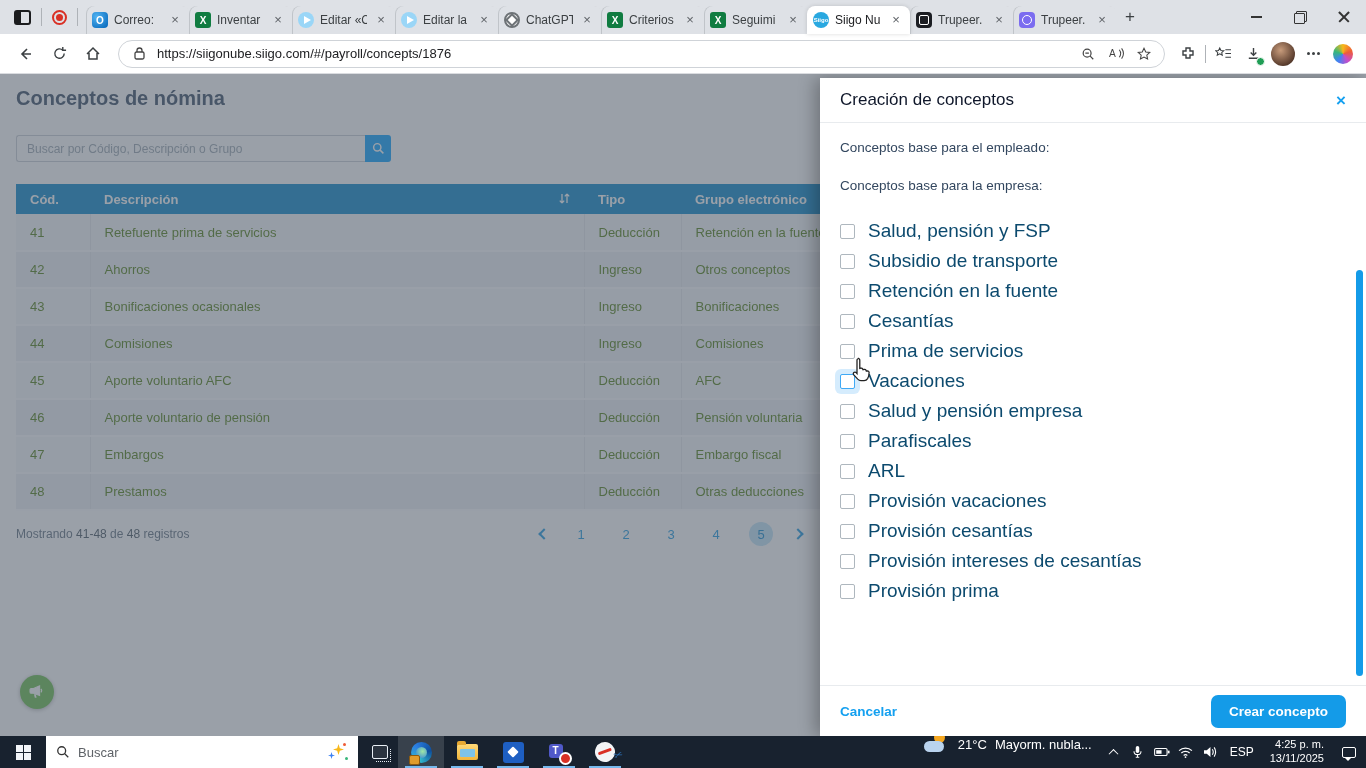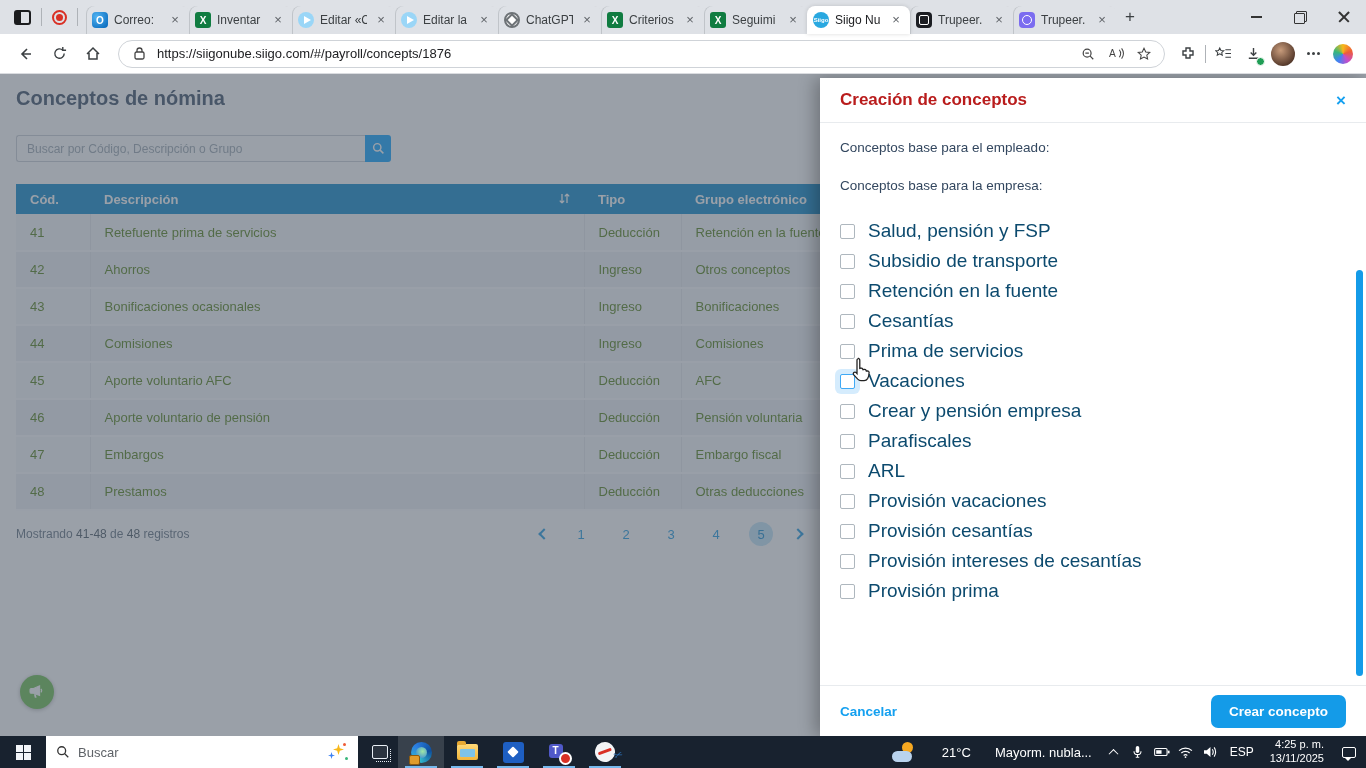--- a/index.html
+++ b/index.html
@@ -82,21 +82,21 @@
   .pg-arrow{width:8px;height:8px;border-left:2px solid #1496e0;border-bottom:2px solid #1496e0;flex:none}
   .pg-prev{transform:rotate(45deg)}
   .pg-next{transform:rotate(-135deg)}
   .fab{position:absolute;left:20px;bottom:27px;width:34px;height:34px;border-radius:50%;background:#64bc46;display:flex;align-items:center;justify-content:center;box-shadow:0 1px 4px rgba(0,0,0,.3)}
 
   .dim-overlay{position:absolute;inset:0;background:rgba(87,97,110,0.6)}
 
   
   .panel{position:absolute;top:4px;right:0;bottom:0;width:546px;background:#fff;box-shadow:-5px 0 16px rgba(0,0,0,.28);display:flex;flex-direction:column;z-index:5}
   .panel-header{height:45px;flex:none;display:flex;align-items:center;justify-content:space-between;padding:0 20px;border-bottom:1px solid #e8ebee}
-  .panel-title{font-size:17px;font-weight:bold;color:#b91c1c}
+  .panel-title{font-size:17px;font-weight:normal;color:#0f172a}
   .panel-close{font-size:17px;font-weight:bold;color:#14a0f0;line-height:1}
   .panel-body{flex:1;padding:17px 20px 0;position:relative}
   .section-label{font-size:13.5px;color:#33475f;margin-bottom:23px}
   .chk-list{list-style:none;margin-top:2px}
   .chk-list li{display:flex;align-items:center;gap:13px;height:30px}
   .chk{width:15px;height:15px;border:1px solid #aeb7be;border-radius:2px;background:#fff;flex:none}
   .chk.hovered{border:1px solid #3fa9f5;box-shadow:0 0 0 5px rgba(63,169,245,.22)}
   .chk-label{font-size:19px;color:#0c4a6e}
   .panel-scrollbar{position:absolute;right:3px;top:192px;width:7px;height:406px;background:#149be8;border-radius:4px;z-index:6}
   .panel-footer{height:51px;flex:none;border-top:1px solid #e8ebee;display:flex;align-items:center;justify-content:space-between;padding:0 20px}
@@ -132,21 +132,21 @@
   .ic-folder::after{content:"";position:absolute;left:3px;top:5px;right:3px;bottom:3px;background:#7ec3e8;border-radius:1px}
   .ic-azure{width:21px;height:21px;background:#1e5fc2;border-radius:3px;display:flex;align-items:center;justify-content:center}
   .ic-azure::after{content:"";width:8px;height:8px;background:#fff;transform:rotate(45deg);border-radius:1px}
   .ic-teams{width:21px;height:21px;position:relative}
   .ic-teams::before{content:"T";position:absolute;left:0;top:2px;width:14px;height:14px;background:#5059c9;border-radius:3px;color:#fff;font-size:10px;font-weight:bold;text-align:center;line-height:14px}
   .ic-teams .rec{position:absolute;right:-2px;bottom:-2px;width:13px;height:13px;background:#d93025;border:2px solid #fff;border-radius:50%}
   .ic-snip{width:20px;height:20px;background:#f3f5f7;border-radius:50%;position:relative;transform:rotate(-20deg)}
   .ic-snip::before{content:"";position:absolute;left:3px;top:8px;right:3px;height:3px;background:#d93025;border-radius:2px}
   .ic-snip::after{content:"✂";position:absolute;right:-6px;bottom:-4px;color:#2b6cb0;font-size:11px}
   .tb-spacer{flex:1}
-  .tb-weather{display:flex;align-items:center;gap:24px;padding:16px 10px;height:32px}
+  .tb-weather{display:flex;align-items:flex-end;gap:8px;padding:16px 10px;height:32px}
   .w-icon{position:relative;width:26px;height:20px}
   .w-sun{position:absolute;left:10px;top:0;width:11px;height:11px;border-radius:50%;background:#f6a821}
   .w-cloud{position:absolute;left:0;bottom:0;width:20px;height:11px;border-radius:7px;background:#b9d3ee}
   .w-temp,.w-desc{font-size:13px;color:#fff;white-space:nowrap}
   .tray{display:flex;align-items:center;height:32px}
   .tray-ic{width:24px;height:32px;display:flex;align-items:center;justify-content:center;color:#fff}
   .chev-up{width:7px;height:7px;border-left:1.6px solid #fff;border-top:1.6px solid #fff;transform:rotate(45deg) translate(1px,1px)}
   .tray-lang{font-size:12px;padding:0 8px}
   .tray-clock{font-size:11px;line-height:1.25;text-align:right;padding:0 8px;white-space:nowrap}
   .tray-notif{width:34px;height:32px;display:flex;align-items:center;justify-content:center}
@@ -455,21 +455,21 @@
         <li>
             <span class="chk"></span>
             <span class="chk-label">Prima de servicios</span>
           </li>
         <li>
             <span class="chk hovered"></span>
             <span class="chk-label">Vacaciones</span>
           </li>
         <li>
             <span class="chk"></span>
-            <span class="chk-label">Crear y pensión empresa</span>
+            <span class="chk-label">Salud y pensión empresa</span>
           </li>
         <li>
             <span class="chk"></span>
             <span class="chk-label">Parafiscales</span>
           </li>
         <li>
             <span class="chk"></span>
             <span class="chk-label">ARL</span>
           </li>
         <li>

